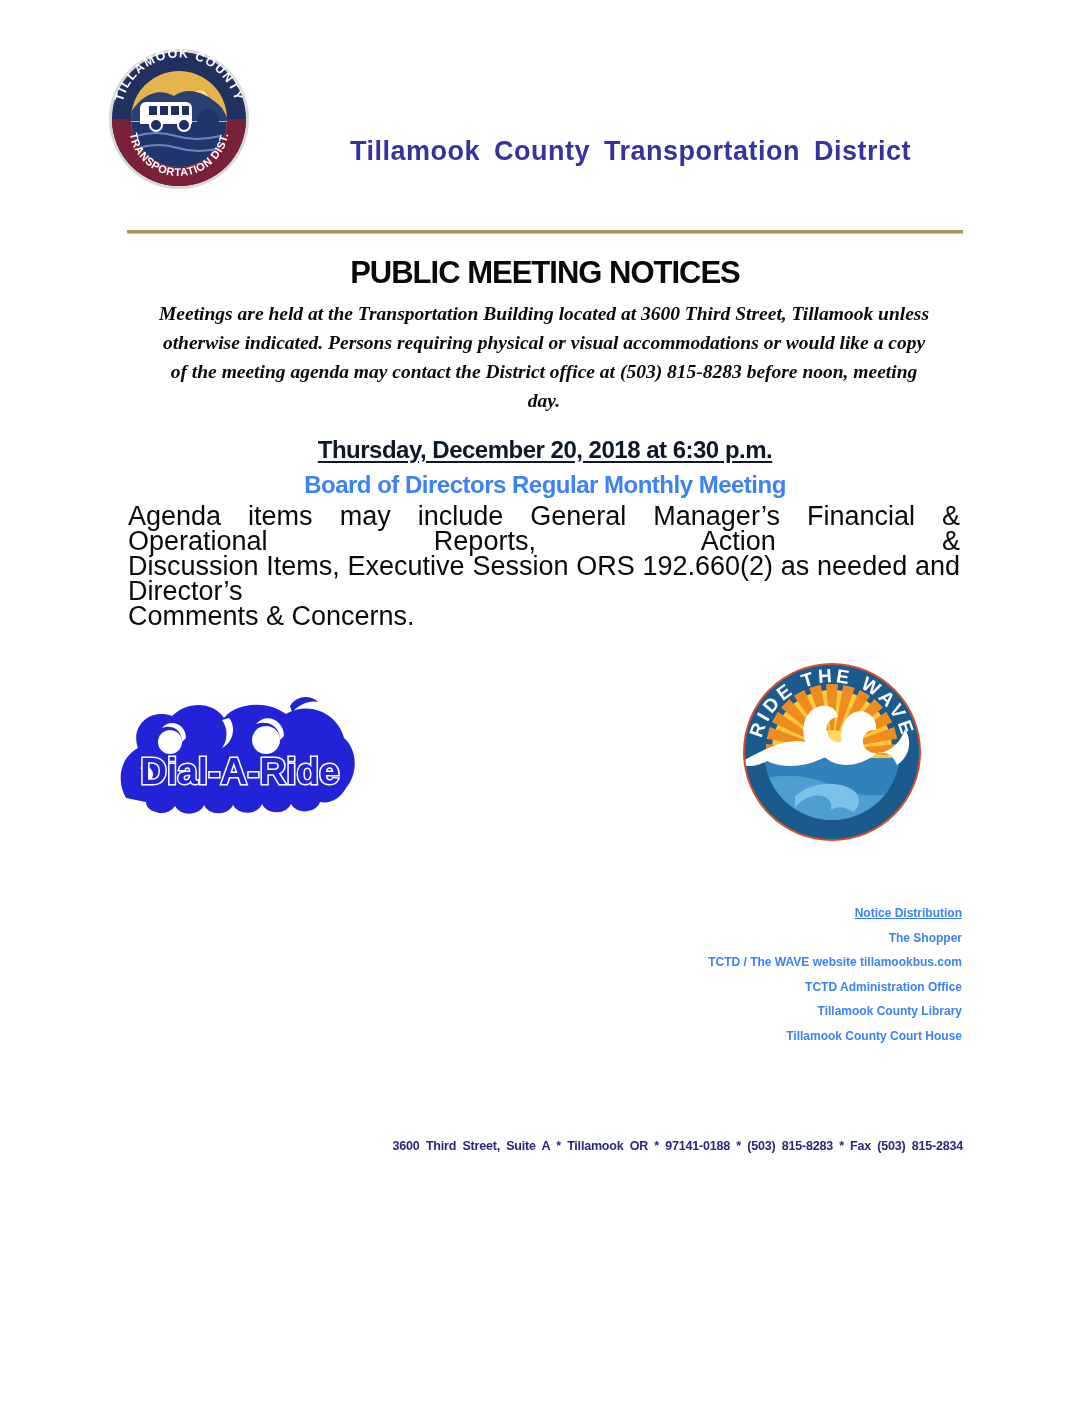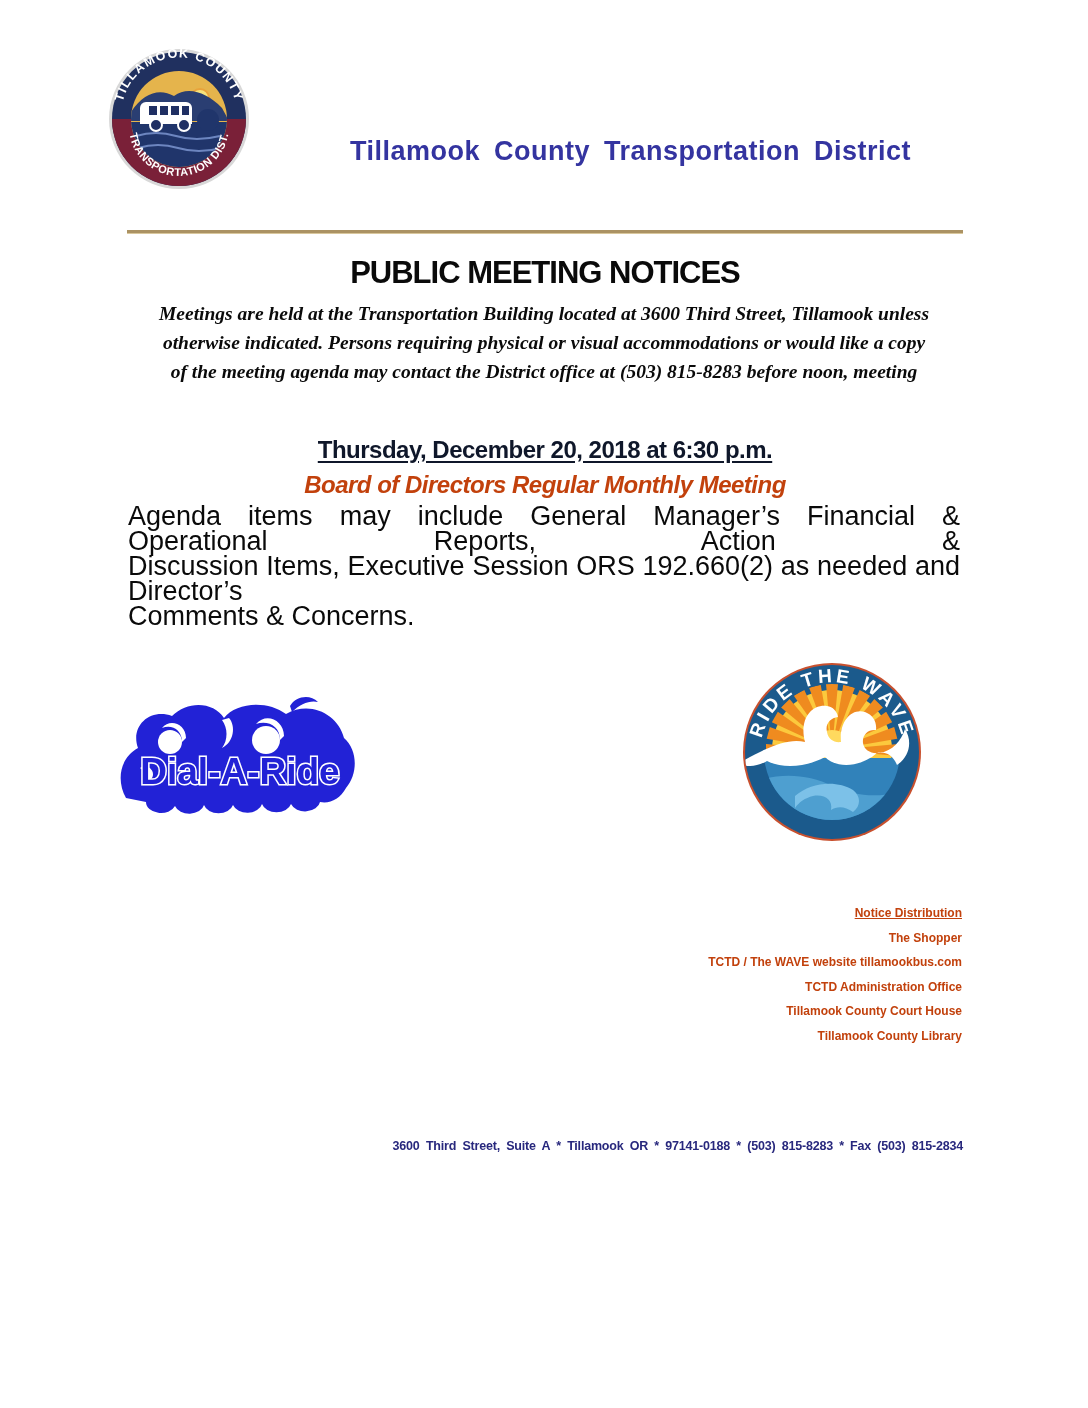--- a/index.html
+++ b/index.html
@@ -54,34 +54,34 @@
   }
   .meeting-datetime{
     position:absolute;left:127px;top:436px;width:836px;
     text-align:center;font-size:24px;font-weight:bold;
     letter-spacing:-.5px;text-decoration:underline;
     text-underline-offset:3px;color:#0f172a;
   }
   .meeting-title{
     position:absolute;left:127px;top:471px;width:836px;
     text-align:center;font-size:24px;font-weight:bold;
-    letter-spacing:-.5px;color:#c2410c;font-style:italic;
+    letter-spacing:-.5px;color:#3b82f6;
   }
   .agenda{
     position:absolute;left:128px;top:504px;width:832px;
     font-size:27px;line-height:25px;color:#0a0a0a;
   }
   .agenda-line{text-align:justify;text-align-last:justify;}
   .agenda-line.last{text-align:left;text-align-last:left;}
   .dial-logo{position:absolute;left:118px;top:696px;width:242px;height:130px;}
   .wave-logo{position:absolute;left:741px;top:656px;width:182px;height:192px;}
   .distribution{
     position:absolute;right:126px;top:901px;
     text-align:right;font-size:12px;font-weight:bold;
-    line-height:24.5px;color:#c2410c;
+    line-height:24.5px;color:#3b82f6;
   }
   .distribution-heading{text-decoration:underline;}
   .footer-address{
     position:absolute;left:127px;top:1139px;width:836px;
     text-align:right;font-size:12.5px;font-weight:bold;
     letter-spacing:-.2px;word-spacing:3px;
     color:var(--footer-navy);
   }
   .footer-site{
     position:absolute;left:127px;top:1160px;width:836px;
@@ -138,20 +138,21 @@
   <div class="district-title">Tillamook County Transportation District</div>
 
   <div class="divider"></div>
 
   <div class="notice-heading">PUBLIC MEETING NOTICES</div>
 
   <div class="intro">
     <div>Meetings are held at the Transportation Building located at 3600 Third Street, Tillamook unless</div>
     <div>otherwise indicated.  Persons requiring physical or visual accommodations or would like a copy</div>
     <div>of the meeting agenda may contact the District office at (503) 815-8283 before noon, meeting</div>
+    <div>day.</div>
   </div>
 
   <div class="meeting-datetime">Thursday, December 20, 2018 at 6:30 p.m.</div>
   <div class="meeting-title">Board of Directors Regular Monthly Meeting</div>
 
   <div class="agenda">
     <div class="agenda-line">Agenda items may include General Manager’s Financial &amp; Operational Reports, Action &amp;</div>
     <div class="agenda-line">Discussion Items, Executive Session ORS 192.660(2) as needed and Director’s</div>
     <div class="agenda-line last">Comments &amp; Concerns.</div>
   </div>
@@ -238,19 +239,19 @@
     <text class="rtw-text" font-size="19">
       <textPath href="#rtwArc" startOffset="50%" text-anchor="middle">RIDE THE WAVE</textPath>
     </text>
   </svg>
 
   <div class="distribution">
     <div class="distribution-heading">Notice Distribution</div>
     <div>The Shopper</div>
     <div>TCTD / The WAVE website tillamookbus.com</div>
     <div>TCTD Administration Office</div>
+    <div>Tillamook County Library</div>
     <div>Tillamook County Court House</div>
-    <div>Tillamook County Library</div>
   </div>
 
   <div class="footer-address">3600 Third Street, Suite A * Tillamook OR * 97141-0188 * (503) 815-8283 * Fax (503) 815-2834</div>
 
 </div>
 
 </body></html>

